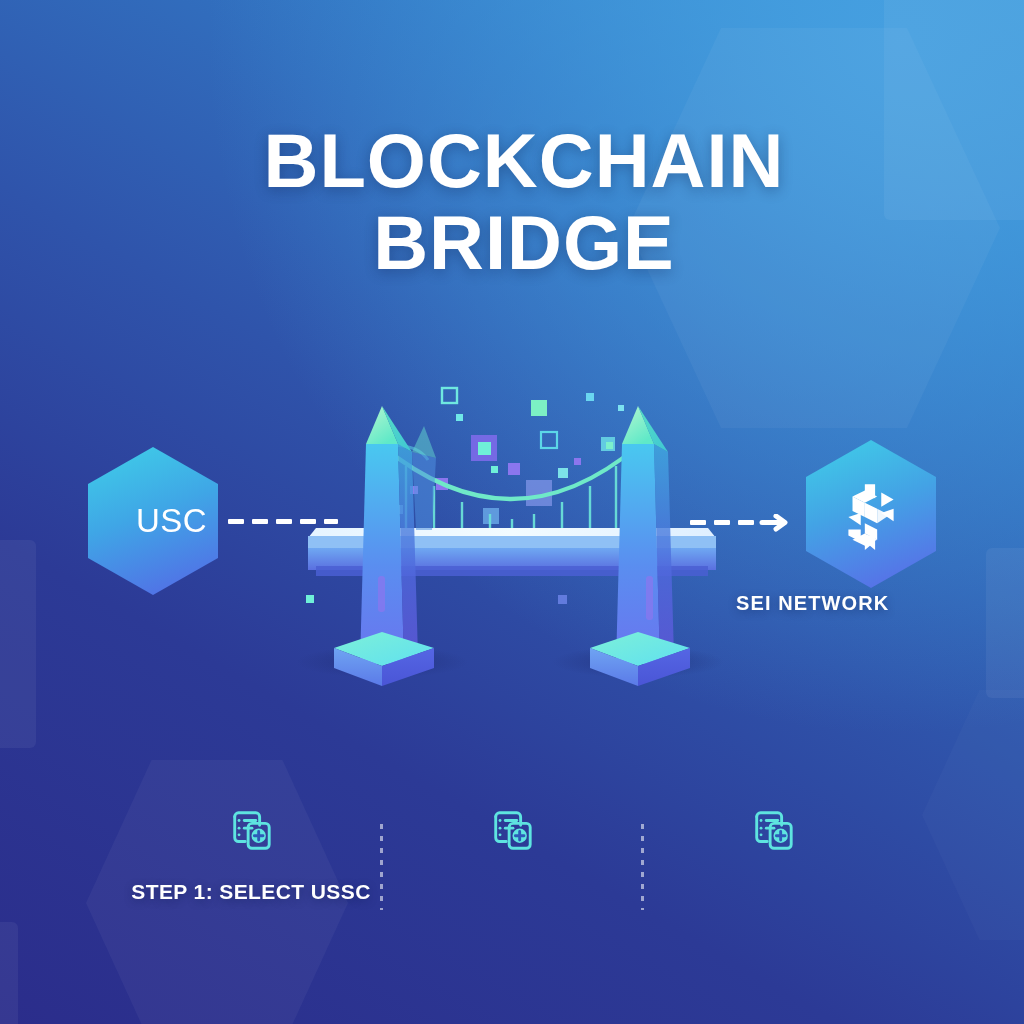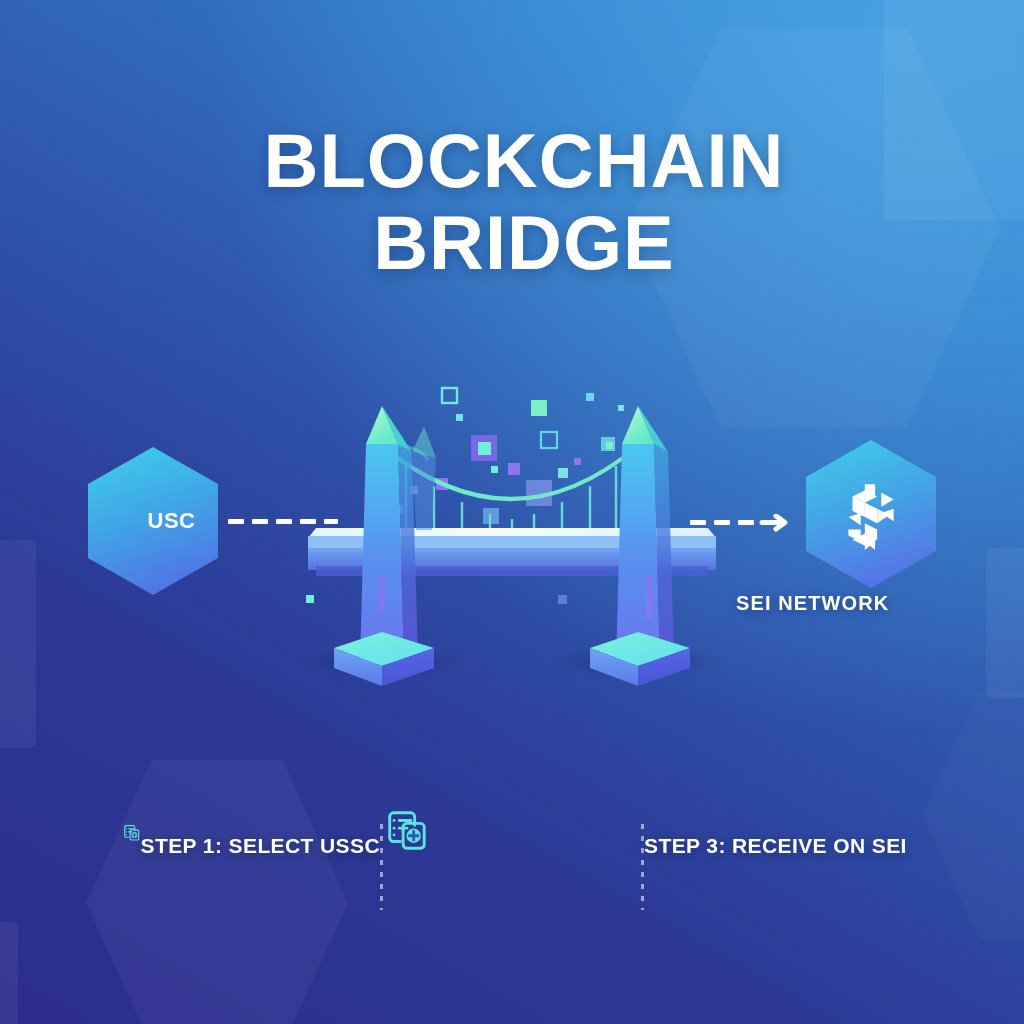--- a/index.html
+++ b/index.html
@@ -62,22 +62,22 @@
   .hex-left {
     left: 88px; top: 447px;
     background: linear-gradient(160deg, #3fd0e8 0%, #3fa6e6 45%, #5566e6 100%);
   }
   .hex-right {
     left: 806px; top: 440px;
     background: linear-gradient(160deg, #3fd0e8 0%, #43a3e5 45%, #5b66e8 100%);
   }
   .hex-label {
     color: #ffffff;
-    font-size: 22px;
-    font-weight: bold;
+    font-size: 33px;
+    font-weight: normal;
     letter-spacing: 0.5px;
     margin-left: 37px;
   }
   .sei-mark { width: 66px; height: 76px; display: block; }
   .net-caption {
     position: absolute;
     left: 736px;
     top: 592px;
     width: 270px;
     text-align: left;
@@ -101,21 +101,21 @@
     position: absolute;
     left: 0; right: 0;
     top: 808px;
     display: flex;
     align-items: flex-start;
     justify-content: center;
   }
   .step {
     width: 258px;
     display: flex;
-    flex-direction: row;
+    flex-direction: column;
     align-items: center;
     text-align: center;
   }
   .step-icon { width: 46px; height: 46px; display: block; }
   .step-label {
     margin-top: 26px;
     color: #ffffff;
     font-size: 21px;
     font-weight: bold;
     letter-spacing: 0.4px;
@@ -386,18 +386,17 @@
           <line x1="17" y1="13" x2="29" y2="13"></line>
           <line x1="17" y1="21" x2="25" y2="21"></line>
           <line x1="11.5" y1="13" x2="11.5" y2="13"></line>
           <line x1="11.5" y1="21" x2="11.5" y2="21"></line>
           <line x1="11.5" y1="28" x2="11.5" y2="28"></line>
           <path d="M21 20 a4 4 0 0 1 4-4 h14 a4 4 0 0 1 4 4 v18 a4 4 0 0 1 -4 4 h-14 a4 4 0 0 1 -4 -4 z"></path>
         </g>
         <circle cx="32" cy="29" r="7.5" fill="#5ee4e0"></circle>
         <path d="M32 24.5 v9 M27.5 29 h9" stroke="#2e59b8" stroke-width="3" stroke-linecap="round"></path>
       </svg>
-      <div class="step-label">STEP 3: RECEIVE ON SEI</div>
     </div>
 
   </div>
 
 </div>
 
 </body></html>

